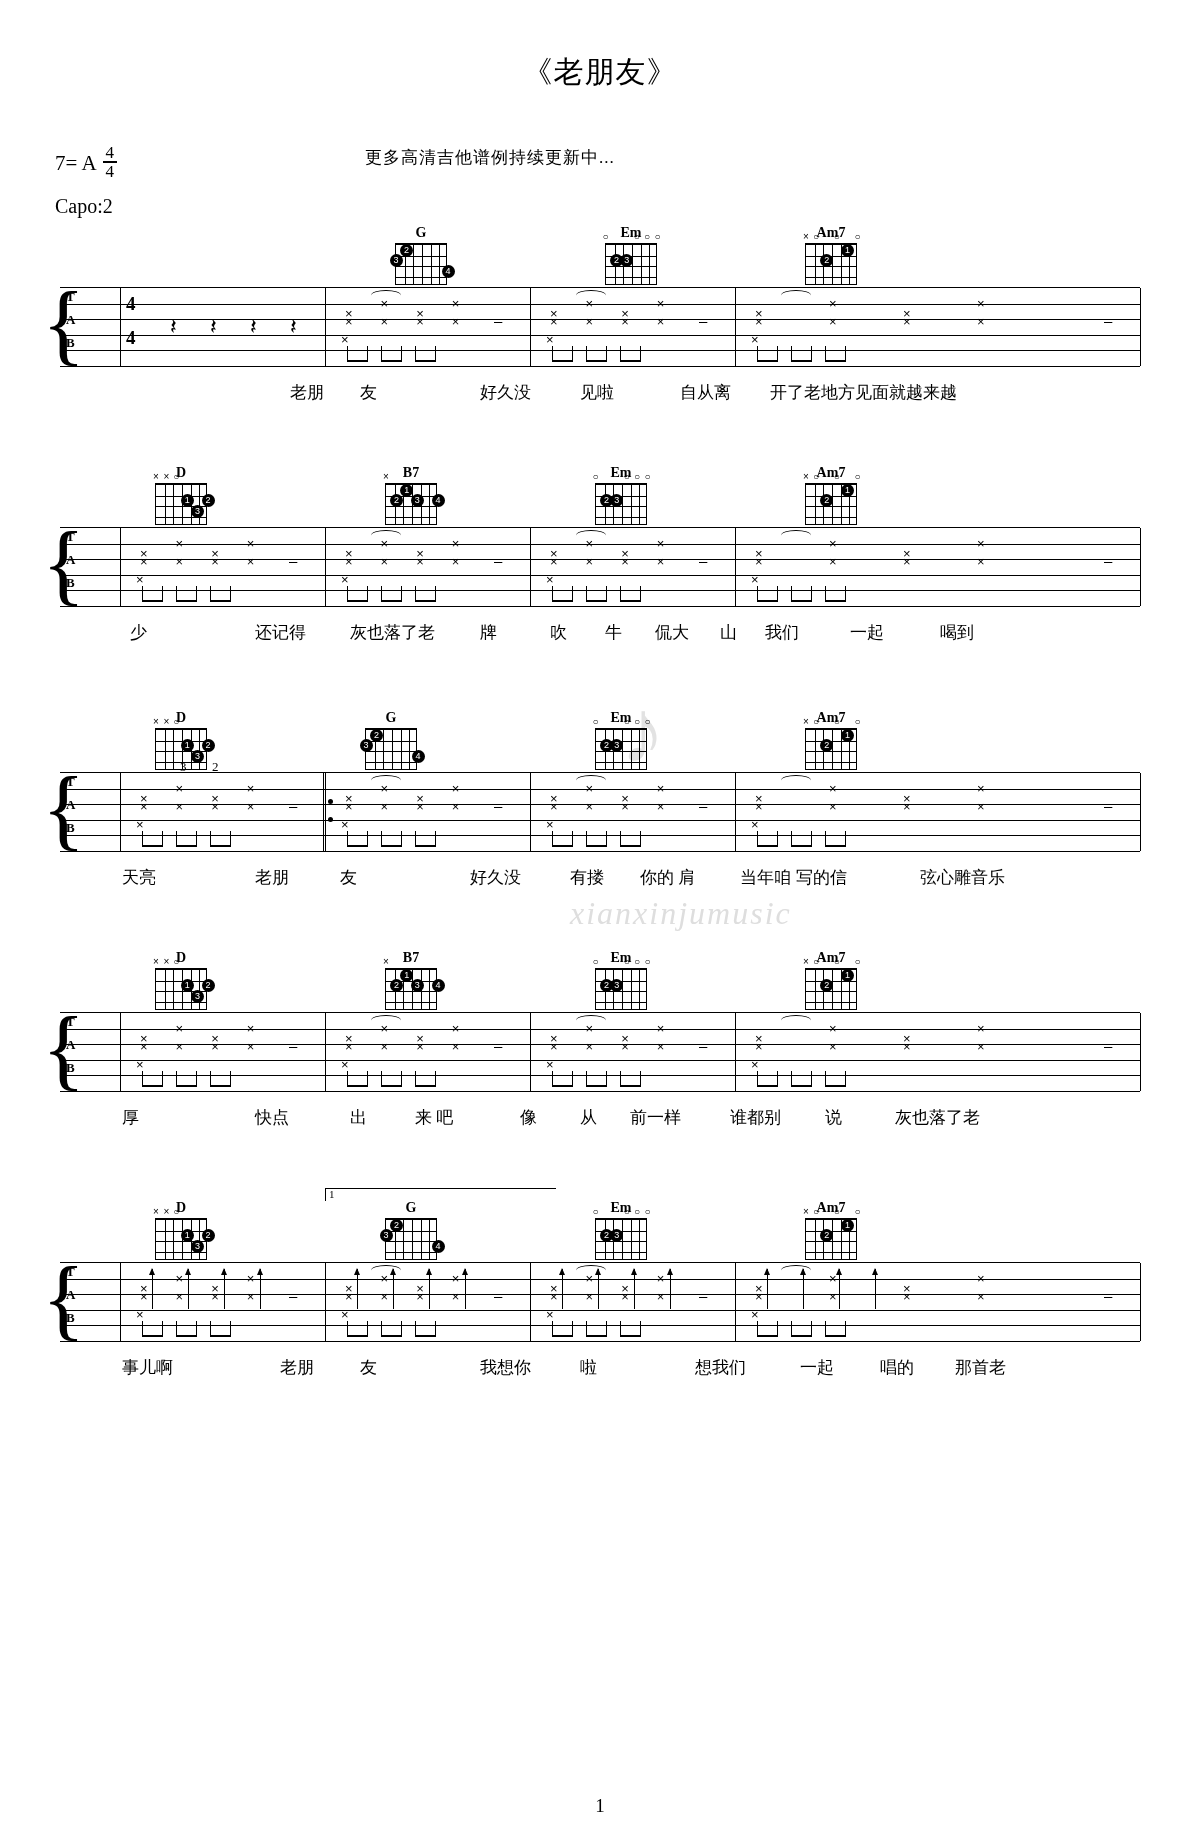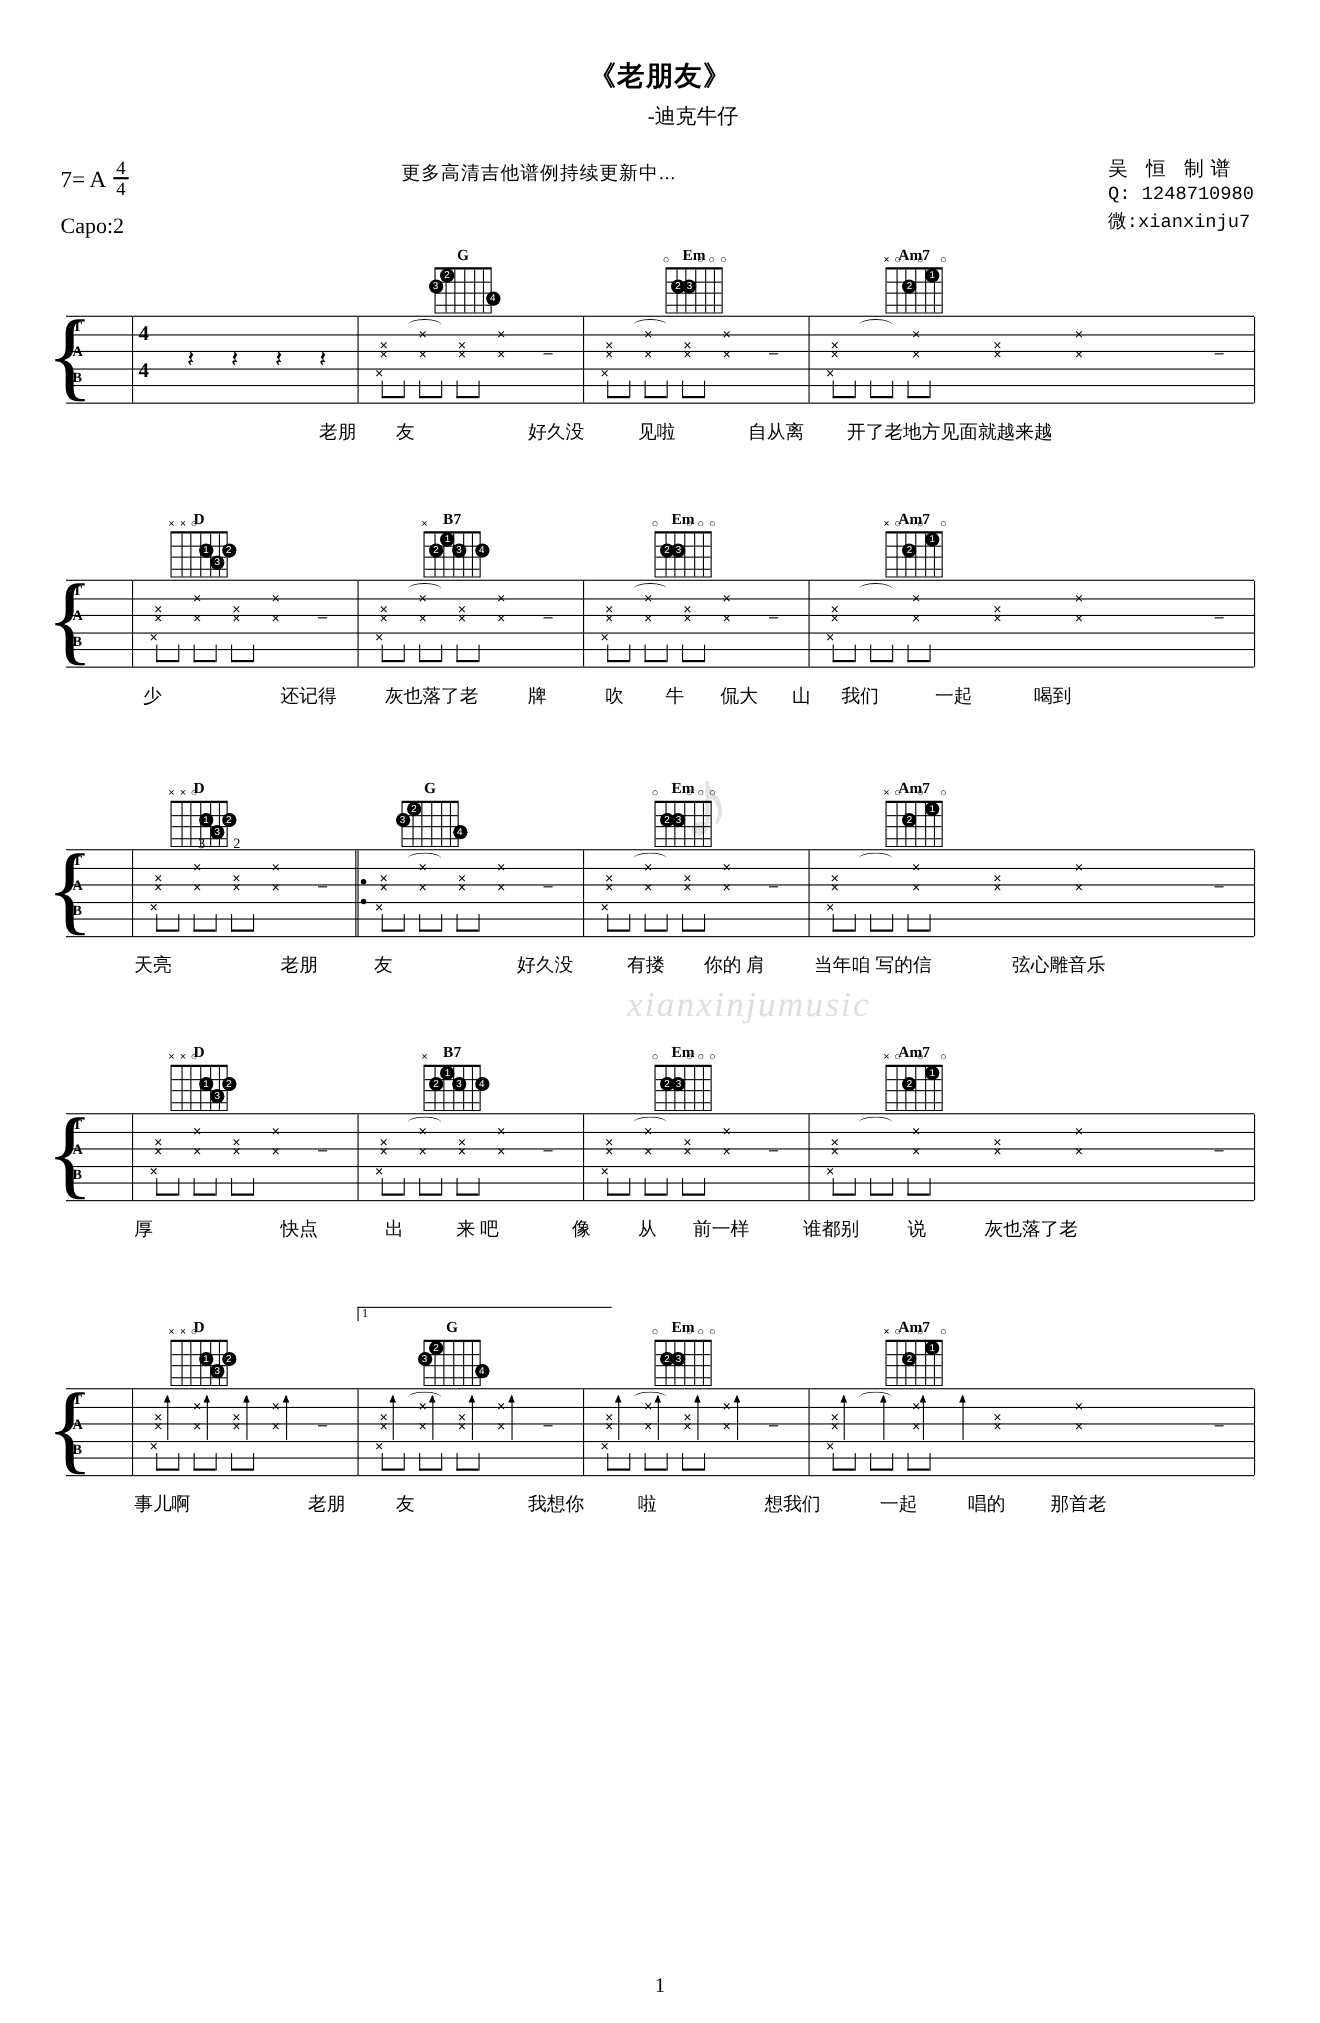--- a/index.html
+++ b/index.html
@@ -12,22 +12,22 @@
     overflow:hidden;
   }
   .sheet{
     position:absolute;
     left:60px;top:0;width:1080px;height:1839px;
   }
   
   .title{
     text-align:center;
     font-family:"Liberation Serif", serif;
-    font-weight:bold;
-    font-size:25px;
+    font-weight:normal;
+    font-size:30px;
     margin-top:52px;
     letter-spacing:1px;
   }
   .subtitle{
     text-align:center;
     font-family:"Liberation Serif", serif;
     font-size:19px;
     margin-top:8px;
     padding-left:60px;
   }
@@ -137,40 +137,34 @@
     position:absolute;left:0;right:0;bottom:22px;text-align:center;
     font-size:19px;font-family:"Liberation Serif",serif;
   }
 </style>
 </head>
 <body>
 
 <div class="sheet">
 
   <div class="title">《老朋友》</div>
-  <div class="subtitle">-迪克牛仔</div>
 
   <div class="key-block">
     <div class="key-line">
       <span>7= A</span>
       <span class="frac">
         <span class="num">4</span>
         <span class="den">4</span>
       </span>
     </div>
     <div class="capo">Capo:2</div>
   </div>
 
   <div class="promo">更多高清吉他谱例持续更新中...</div>
 
-  <div class="credit">
-    <div class="nm">吴 恒  制谱</div>
-    <div>Q: 1248710980</div>
-    <div>微:xianxinju7</div>
-  </div>
 
   <div class="wm">
     <div class="note">♪</div>
     <div class="en">xianxinjumusic</div>
   </div>
 
   <div id="systems">
       <div class="system" style="top:225px">
         <div class="chords">
           <div class="chordbox" style="left:330px">

